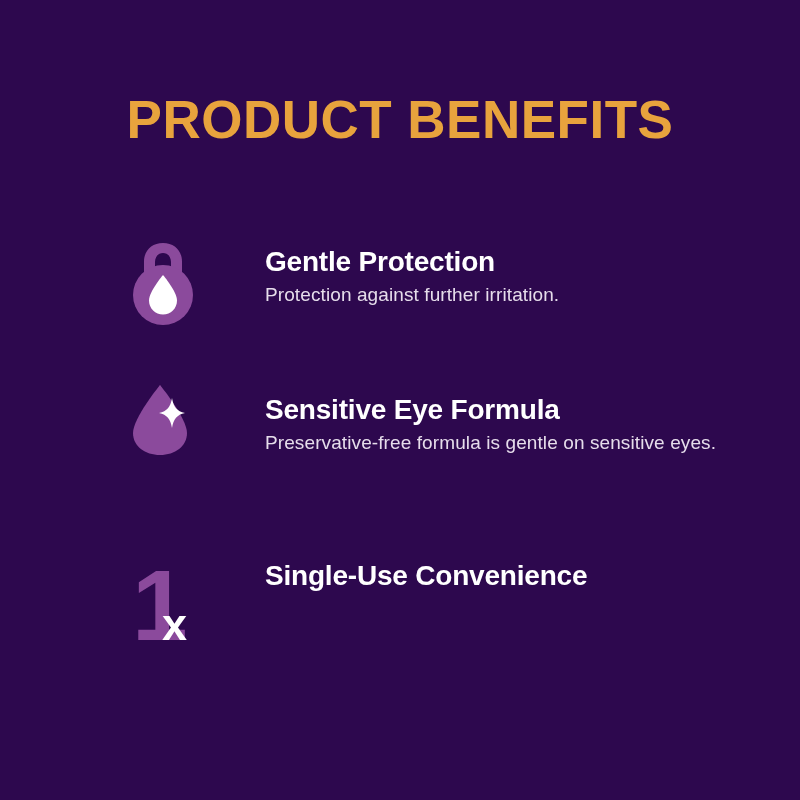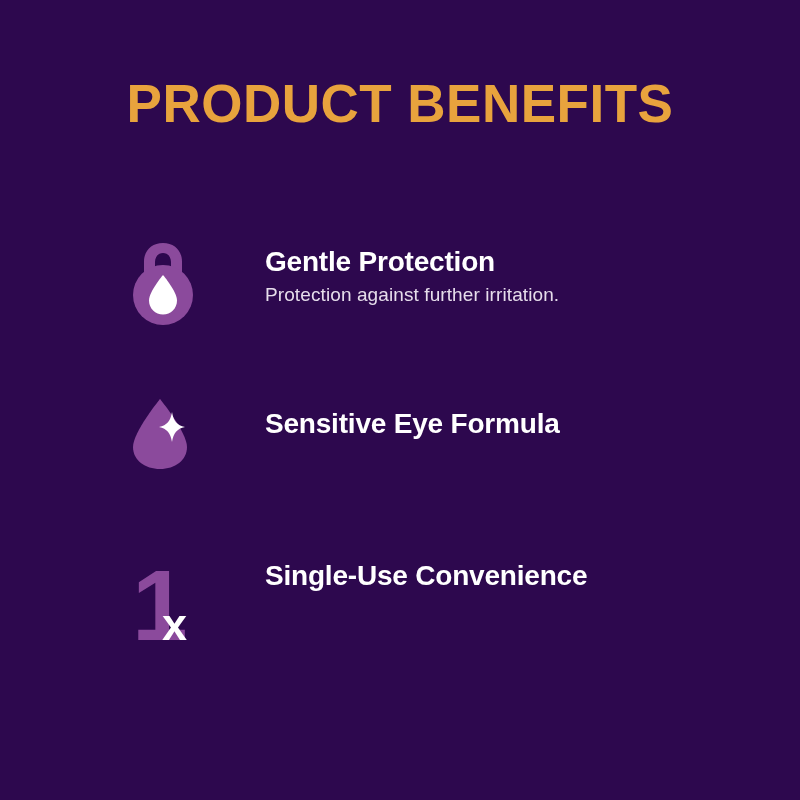--- a/index.html
+++ b/index.html
@@ -14,21 +14,21 @@
   .poster {
     position:relative;
     width:800px; height:800px;
     background:#2D084E;
   }
 
   
   .title {
     position:absolute;
     left:0; right:0;
-    top:76px;
+    top:92px;
     text-align:center;
     font-size:53px;
     font-weight:700;
     letter-spacing:0.5px;
     color:#E8A33D;
     line-height:1.05;
     white-space:nowrap;
   }
 
   
@@ -40,21 +40,21 @@
 
   .benefit {
     position:absolute;
     display:flex;
     align-items:flex-start;
     left:130px;
     width:640px;
   }
 
   .benefit-1 { top:242px; }
-  .benefit-2 { top:398px; }
+  .benefit-2 { top:384px; }
   .benefit-3 { top:556px; }
 
   .icon-col {
     width:135px;
     flex:0 0 135px;
     display:flex;
     justify-content:flex-start;
     align-items:flex-start;
   }
 
@@ -143,20 +143,21 @@
 
           <path d="M42 14
                    C43.6 23.4 46.8 27 55 29
                    C46.8 31 43.6 34.6 42 44
                    C40.4 34.6 37.2 31 29 29
                    C37.2 27 40.4 23.4 42 14 Z" fill="#FFFFFF"></path>
         </svg>
       </div>
       <div class="text-col">
         <div class="b-head">Sensitive Eye Formula</div>
+        <div class="b-body">Preservative-free formula is gentle on sensitive eyes.</div>
       </div>
     </div>
 
     <div class="benefit benefit-3">
       <div class="icon-col">
         <svg class="icon-svg" width="70" height="86" viewBox="0 0 70 86">
           <text x="2" y="84" font-family="Liberation Sans, sans-serif" font-size="100" font-weight="700" fill="#8B4A9C">1</text>
           <text x="32" y="84" font-family="Liberation Sans, sans-serif" font-size="45" font-weight="700" fill="#FFFFFF">x</text>
         </svg>
       </div>

